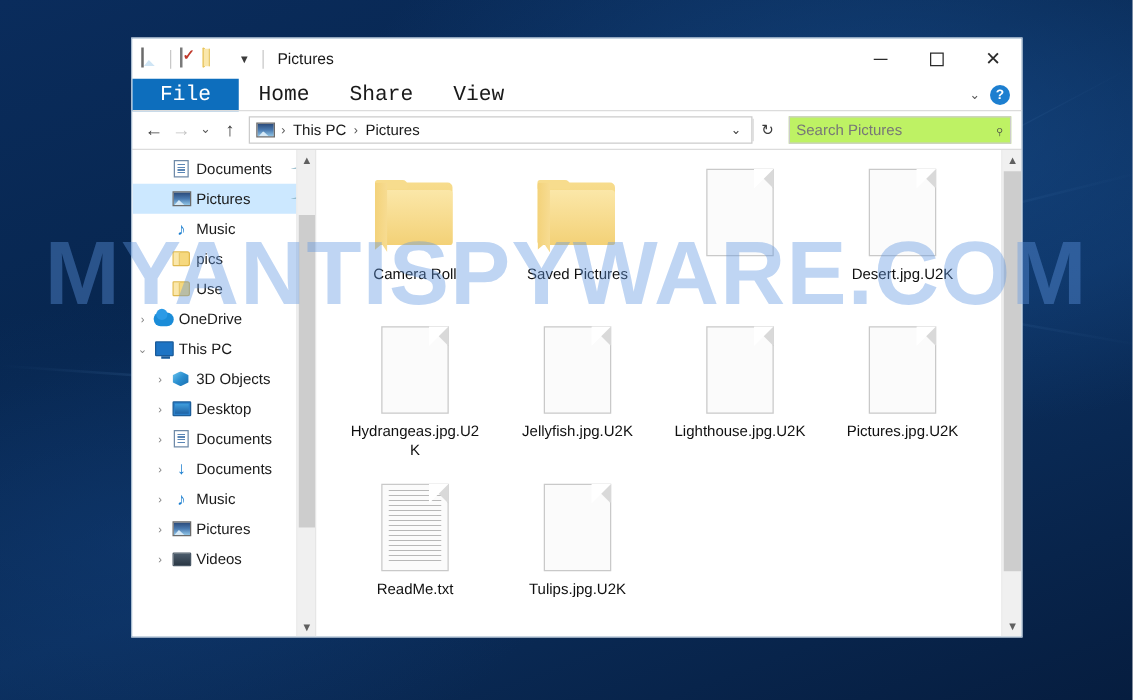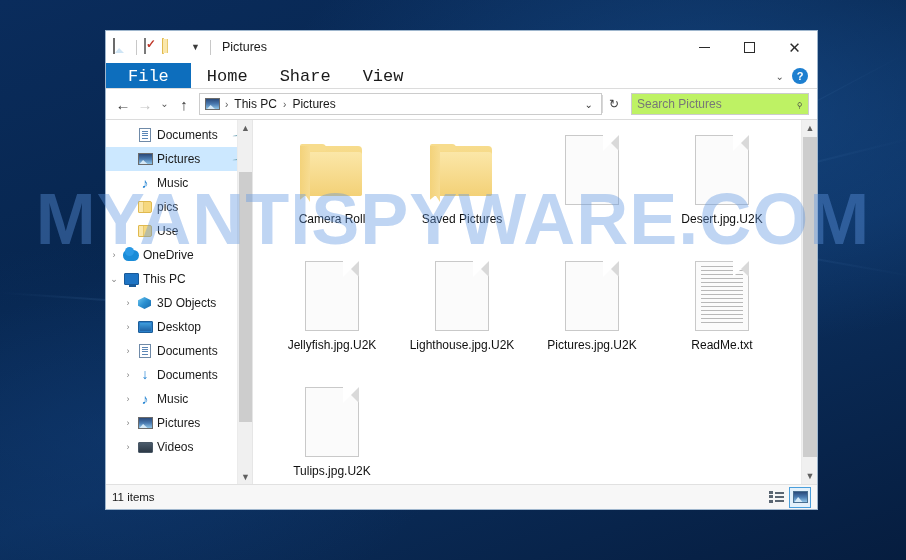--- a/index.html
+++ b/index.html
@@ -614,20 +614,29 @@
             </span>
             <span class="item-label">Desert.jpg.U2K</span>
           </div>
           <div class="item">
             <span class="item-icon">
               <span class="file-big">
                 <span class="fold"></span>
                 <span class="fold2"></span>
               </span>
             </span>
+            <span class="item-label">Hydrangeas.jpg.U2K</span>
+          </div>
+          <div class="item">
+            <span class="item-icon">
+              <span class="file-big">
+                <span class="fold"></span>
+                <span class="fold2"></span>
+              </span>
+            </span>
             <span class="item-label">Jellyfish.jpg.U2K</span>
           </div>
           <div class="item">
             <span class="item-icon">
               <span class="file-big">
                 <span class="fold"></span>
                 <span class="fold2"></span>
               </span>
             </span>
             <span class="item-label">Lighthouse.jpg.U2K</span>
@@ -662,26 +671,15 @@
           </div>
         </div>
       <div class="content-sb">
         <div class="sb-arrow up">▲</div>
         <div class="sb-thumb" style="top:17px;height:320px;"></div>
         <div class="sb-arrow down">▼</div>
       </div>
     </div>
   </div>
 
-  <div class="statusbar">
-    <span>11 items</span>
-    <span class="status-views">
-      <span class="view-btn">
-          <span class="ic-details"></span>
-        </span>
-      <span class="view-btn active">
-          <span class="ic-bigicons"></span>
-        </span>
-    </span>
-  </div>
 </div>
 
 <div id="watermark">MYANTISPYWARE.COM</div>
 
 </body></html>

